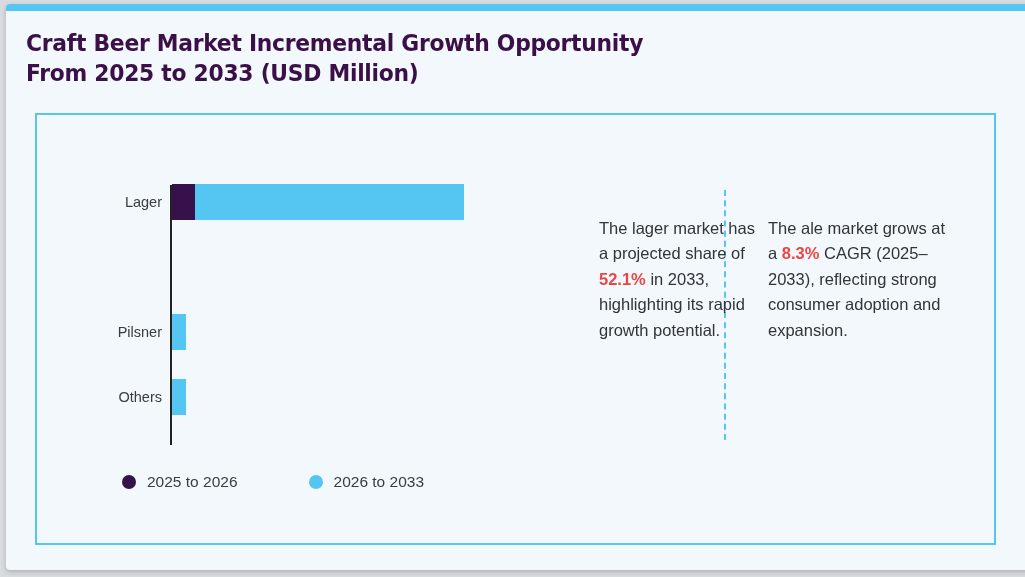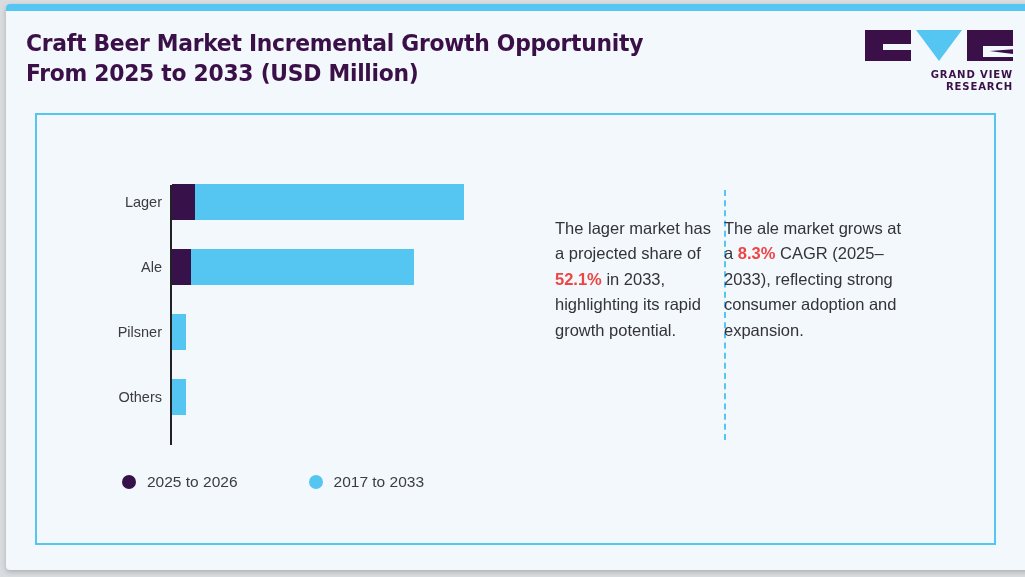--- a/index.html
+++ b/index.html
@@ -180,20 +180,21 @@
     color: #3b3b44;
     white-space: nowrap;
   }
   
   .callout {
     position: absolute;
     top: 101px;
     font-size: 16.5px;
     line-height: 25.4px;
     color: #33333c;
+    margin-left: 44px;
   }
   .callout-1 { left: 518px; width: 160px; }
   .callout-2 { left: 687px; width: 190px; }
   .hl {
     color: #ef4444;
     font-weight: bold;
   }
   .divider {
     position: absolute;
     left: 687px;
@@ -206,49 +207,34 @@
 </head>
 <body>
 
 <div class="card">
 
   <div class="top-accent"></div>
 
   <div class="title">Craft Beer Market Incremental Growth Opportunity
 From 2025 to 2033 (USD Million)</div>
 
-  <div class="logo">
-    <div class="logo-marks">
-      <div class="logo-g"></div>
-      <div class="logo-v"></div>
-      <div class="logo-r"></div>
-    </div>
-    <div class="logo-text">GRAND VIEW RESEARCH</div>
-  </div>
 
   <div class="frame">
 
     <div class="chart">
       <div class="axis-line"></div>
 
       <div class="bar-row" style="top:75px">
         <div class="bar-label">Lager</div>
         <div class="bar-stack">
           <div class="seg-dark" style="width:23px"></div>
           <div class="seg-light" style="width:269px"></div>
         </div>
       </div>
 
-      <div class="bar-row" style="top:140px">
-        <div class="bar-label">Ale</div>
-        <div class="bar-stack">
-          <div class="seg-dark" style="width:19px"></div>
-          <div class="seg-light" style="width:223px"></div>
-        </div>
-      </div>
 
       <div class="bar-row" style="top:205px">
         <div class="bar-label">Pilsner</div>
         <div class="bar-stack">
           <div class="seg-light" style="width:14px"></div>
         </div>
       </div>
 
       <div class="bar-row" style="top:270px">
         <div class="bar-label">Others</div>
@@ -257,21 +243,21 @@
         </div>
       </div>
 
       <div class="legend">
         <div class="legend-item">
           <span class="legend-dot" style="background:#37124a"></span>
           <span class="legend-label">2025 to 2026</span>
         </div>
         <div class="legend-item">
           <span class="legend-dot" style="background:#55c6f2"></span>
-          <span class="legend-label">2017 to 2033</span>
+          <span class="legend-label">2026 to 2033</span>
         </div>
       </div>
     </div>
 
     <div class="divider"></div>
 
     <div class="callout callout-1"><span>The lager market has a projected share of </span><span class="hl">52.1%</span><span> in 2033, highlighting its rapid growth potential.</span></div>
 
     <div class="callout callout-2"><span>The ale market grows at a </span><span class="hl">8.3%</span><span> CAGR (2025–2033), reflecting strong consumer adoption and expansion.</span></div>
 

